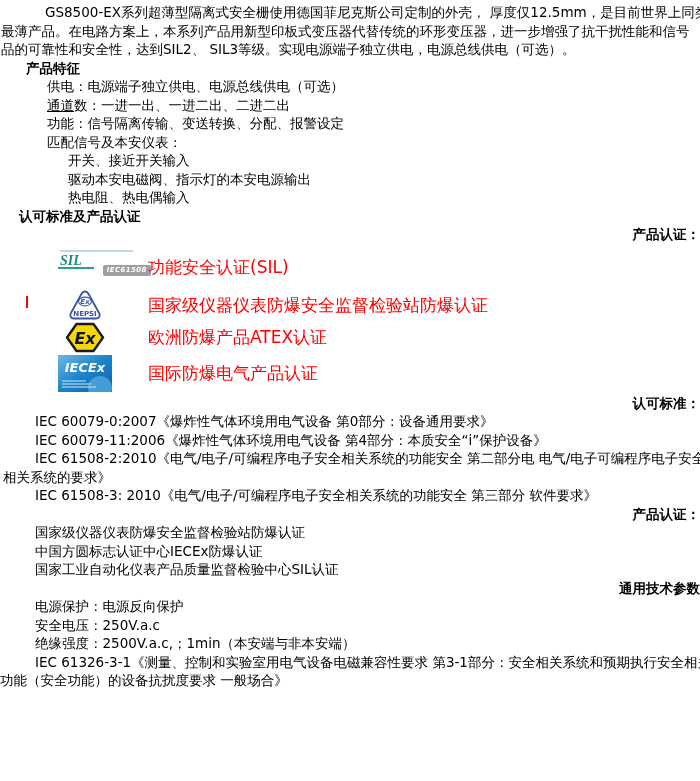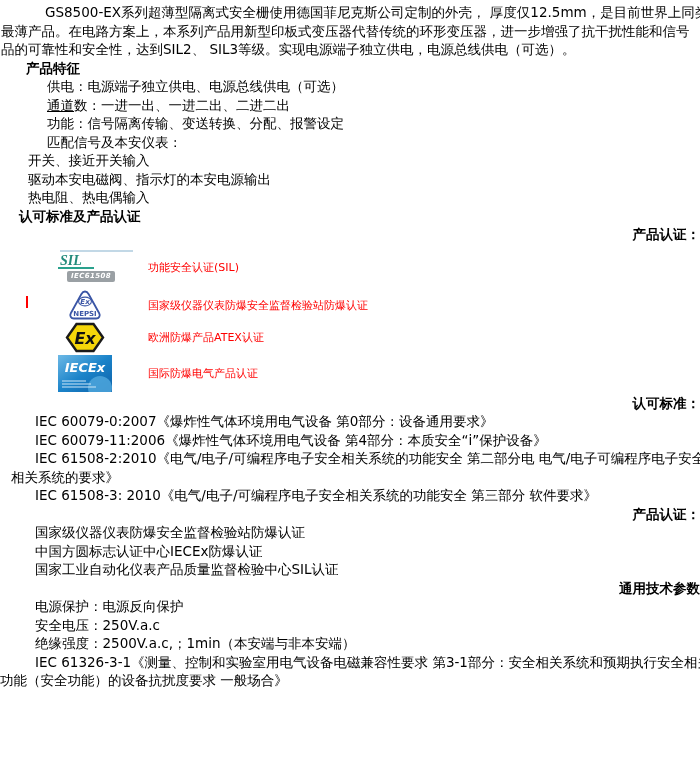--- a/index.html
+++ b/index.html
@@ -19,23 +19,23 @@
     font-size:13.5px;
     white-space:nowrap;
   }
   .b{font-weight:bold;}
   .ind0{padding-left:1px;}
   .intro-first{text-indent:44px;}
   .h-main{padding-left:19px;}
   .h-feat{padding-left:26px;}
   .h-sub{padding-left:27px;text-align:right;}
   .item{padding-left:47px;}
-  .sub{padding-left:28px;}
+  .sub{padding-left:68px;}
   .std{padding-left:35px;}
-  .cont1{padding-left:11px;}
+  .cont1{padding-left:3px;}
   .cont2{padding-left:0;}
   .u{text-decoration:underline;}
 
   
   .certs{
     position:relative;
     height:150px;
     padding-left:58px;
     padding-top:2px;
     box-sizing:border-box;
@@ -53,40 +53,40 @@
     background:#c2d8e6;
   }
   .cert-row{display:flex;align-items:center;}
   .row1{height:44px;}
   .row2{height:32px;}
   .row3{height:32px;}
   .row4{height:40px;}
   .logo-cell{width:54px;display:flex;justify-content:center;align-items:center;flex:0 0 54px;}
   .cert-label{
     color:#ff0000;
-    font-size:11px;
+    font-size:17px;
     margin-left:36px;
     white-space:nowrap;
   }
   
   .sil-wrap{
     width:54px;height:34px;background:#ffffff;
-    display:flex;flex-direction:column;align-items:flex-start;
+    display:flex;flex-direction:row;align-items:flex-start;
     box-sizing:border-box;padding-top:4px;
   }
   .sil-text{
     font-family:"Liberation Serif","DejaVu Serif",serif;
     font-style:italic;font-weight:bold;
     font-size:14px;line-height:12px;
     color:#238b7b;
     border-bottom:2px solid #2aa18d;
     padding-right:12px;padding-left:2px;
   }
   .sil-badge{
-    margin-top:2px;margin-left:9px;
+    margin-top:10px;margin-left:9px;
     background:#9aa0a4;color:#ffffff;
     font-size:7px;font-style:italic;font-weight:bold;
     line-height:9px;padding:1px 4px;border-radius:2px;
     letter-spacing:0.4px;
   }
   svg text{font-family:"DejaVu Sans","Liberation Sans",sans-serif;}
 </style>
 </head>
 <body>
 

